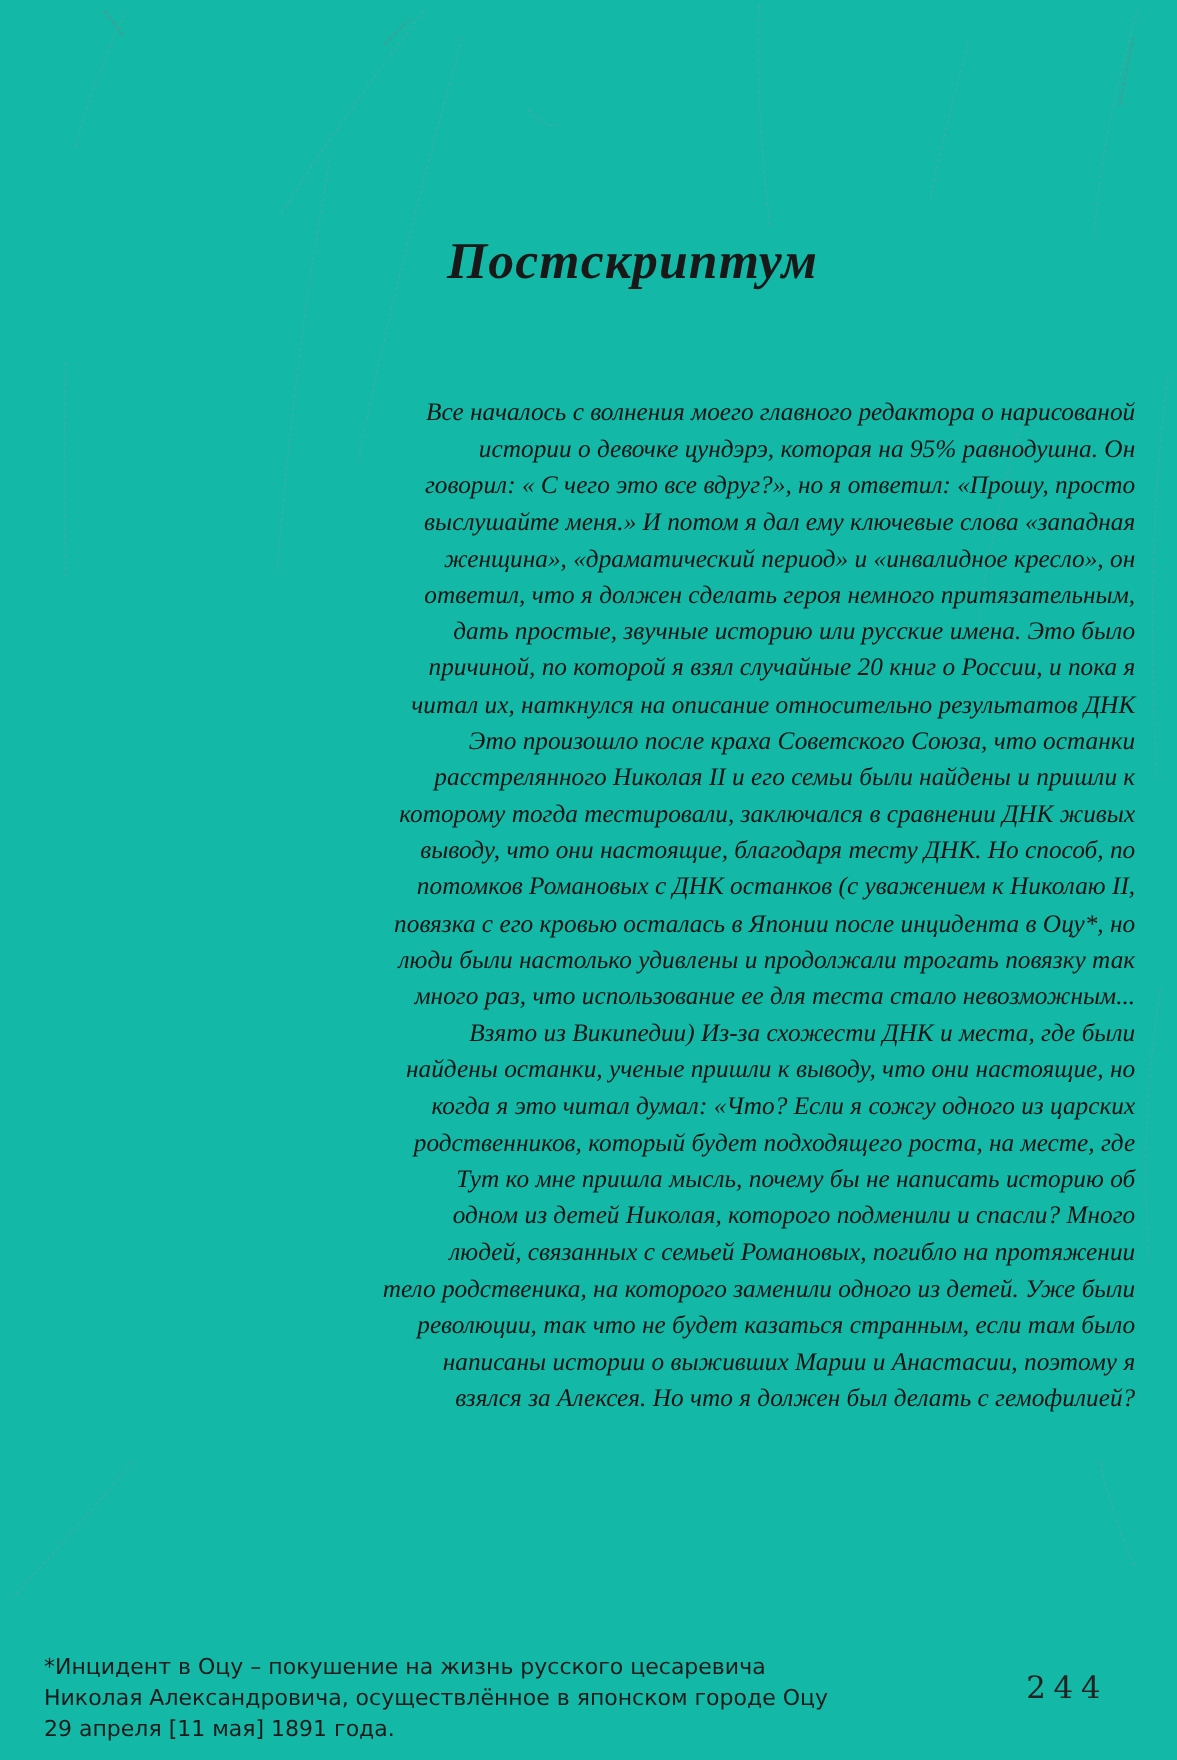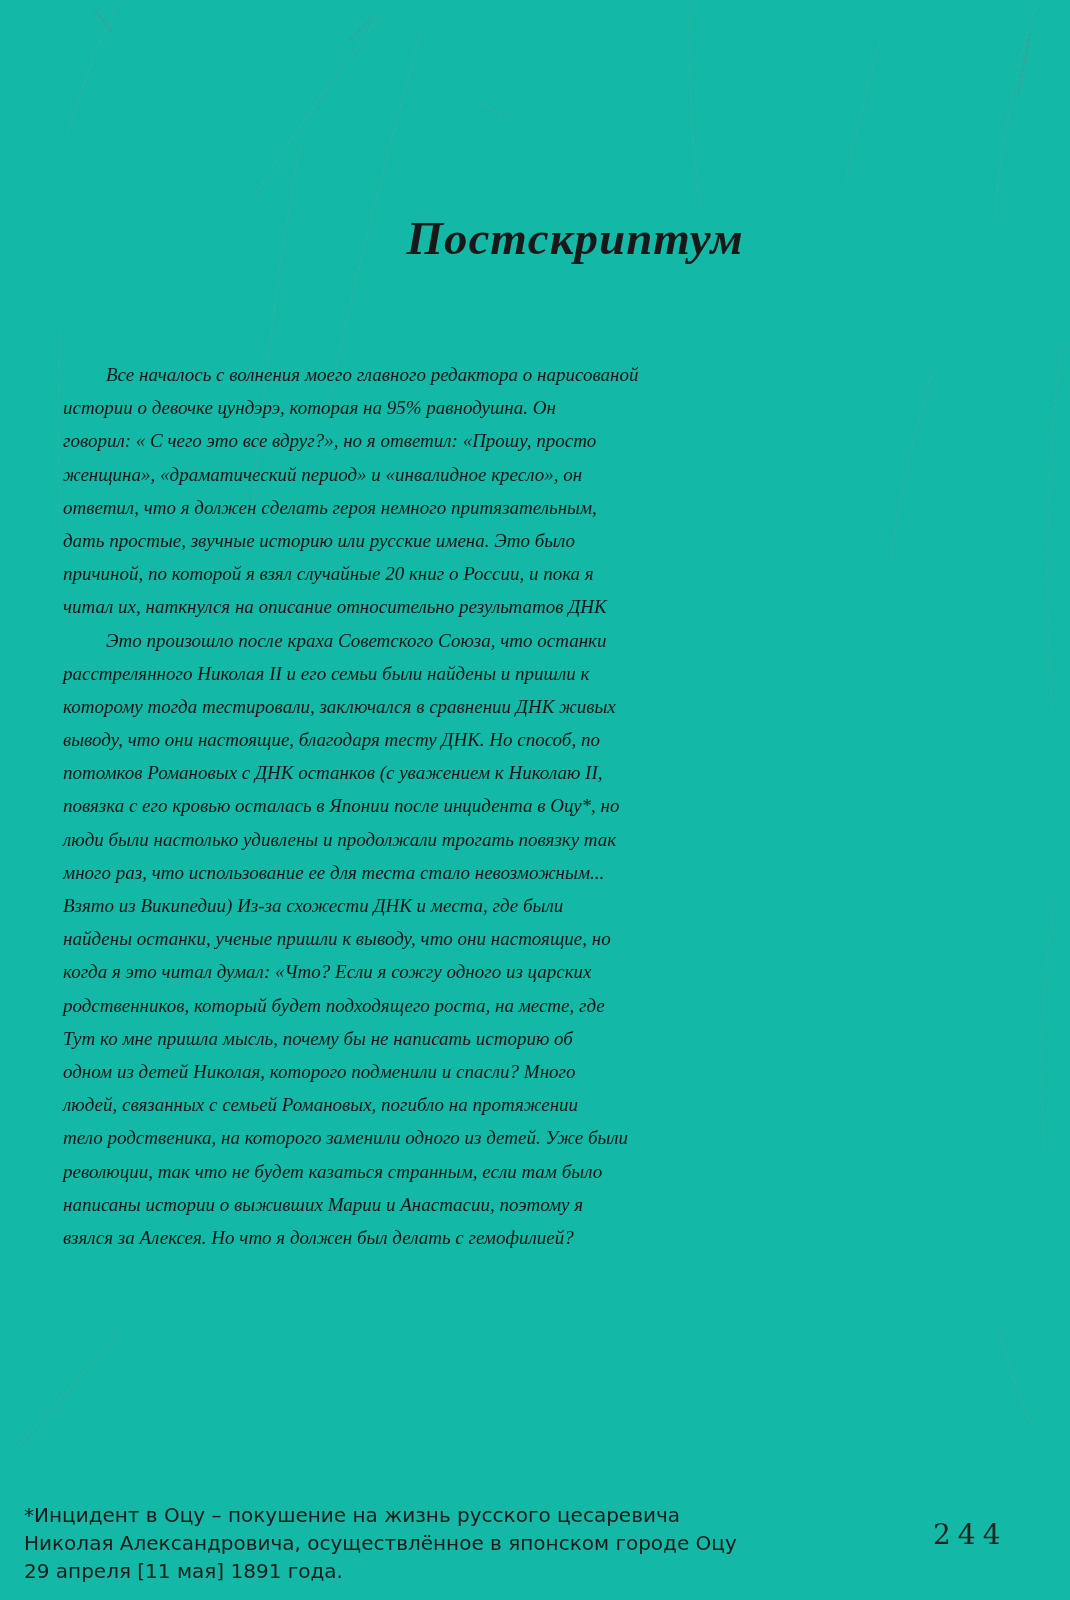--- a/index.html
+++ b/index.html
@@ -38,35 +38,36 @@
   }
 
   .body-text {
     position: absolute;
     top: 358px;
     left: 63px;
     right: 38px;
     font-family: "Liberation Serif", serif;
     font-style: italic;
     font-weight: 500;
-    font-size: 19px;
+    font-size: 23px;
     color: #151515;
+    text-align: right;
   }
 
   .para { margin: 0; }
   .line {
     height: 33.2px;
     line-height: 33.2px;
     white-space: nowrap;
   }
   .para.indent .line:first-child { text-indent: 43px; }
 
   .footnote {
     position: absolute;
-    left: 24px;
+    left: 40px;
     top: 1501px;
     font-family: "DejaVu Sans", sans-serif;
     font-size: 20px;
     line-height: 28px;
     color: #1b1b1b;
   }
   .footnote .fn-line { white-space: nowrap; }
 
   .page-number {
     position: absolute;
@@ -107,20 +108,21 @@
     </g>
   </svg>
 
   <h1 class="title">Постскриптум</h1>
 
   <div class="body-text">
       <div class="para indent">
         <div class="line">Все началось с волнения моего главного редактора о нарисованой</div>
         <div class="line">истории о девочке цундэрэ, которая на 95% равнодушна. Он</div>
         <div class="line">говорил: « С чего это все вдруг?», но я ответил: «Прошу, просто</div>
+        <div class="line">выслушайте меня.» И потом я дал ему ключевые слова «западная</div>
         <div class="line">женщина», «драматический период» и «инвалидное кресло», он</div>
         <div class="line">ответил, что я должен сделать героя немного притязательным,</div>
         <div class="line">дать простые, звучные историю или русские имена. Это было</div>
         <div class="line">причиной, по которой я взял случайные 20 книг о России, и пока я</div>
         <div class="line">читал их, наткнулся на описание относительно результатов ДНК</div>
       </div>
       <div class="para indent">
         <div class="line">Это произошло после краха Советского Союза, что останки</div>
         <div class="line">расстрелянного Николая II и  его семьи были найдены и пришли к</div>
         <div class="line">которому тогда тестировали, заключался в сравнении ДНК живых</div>

